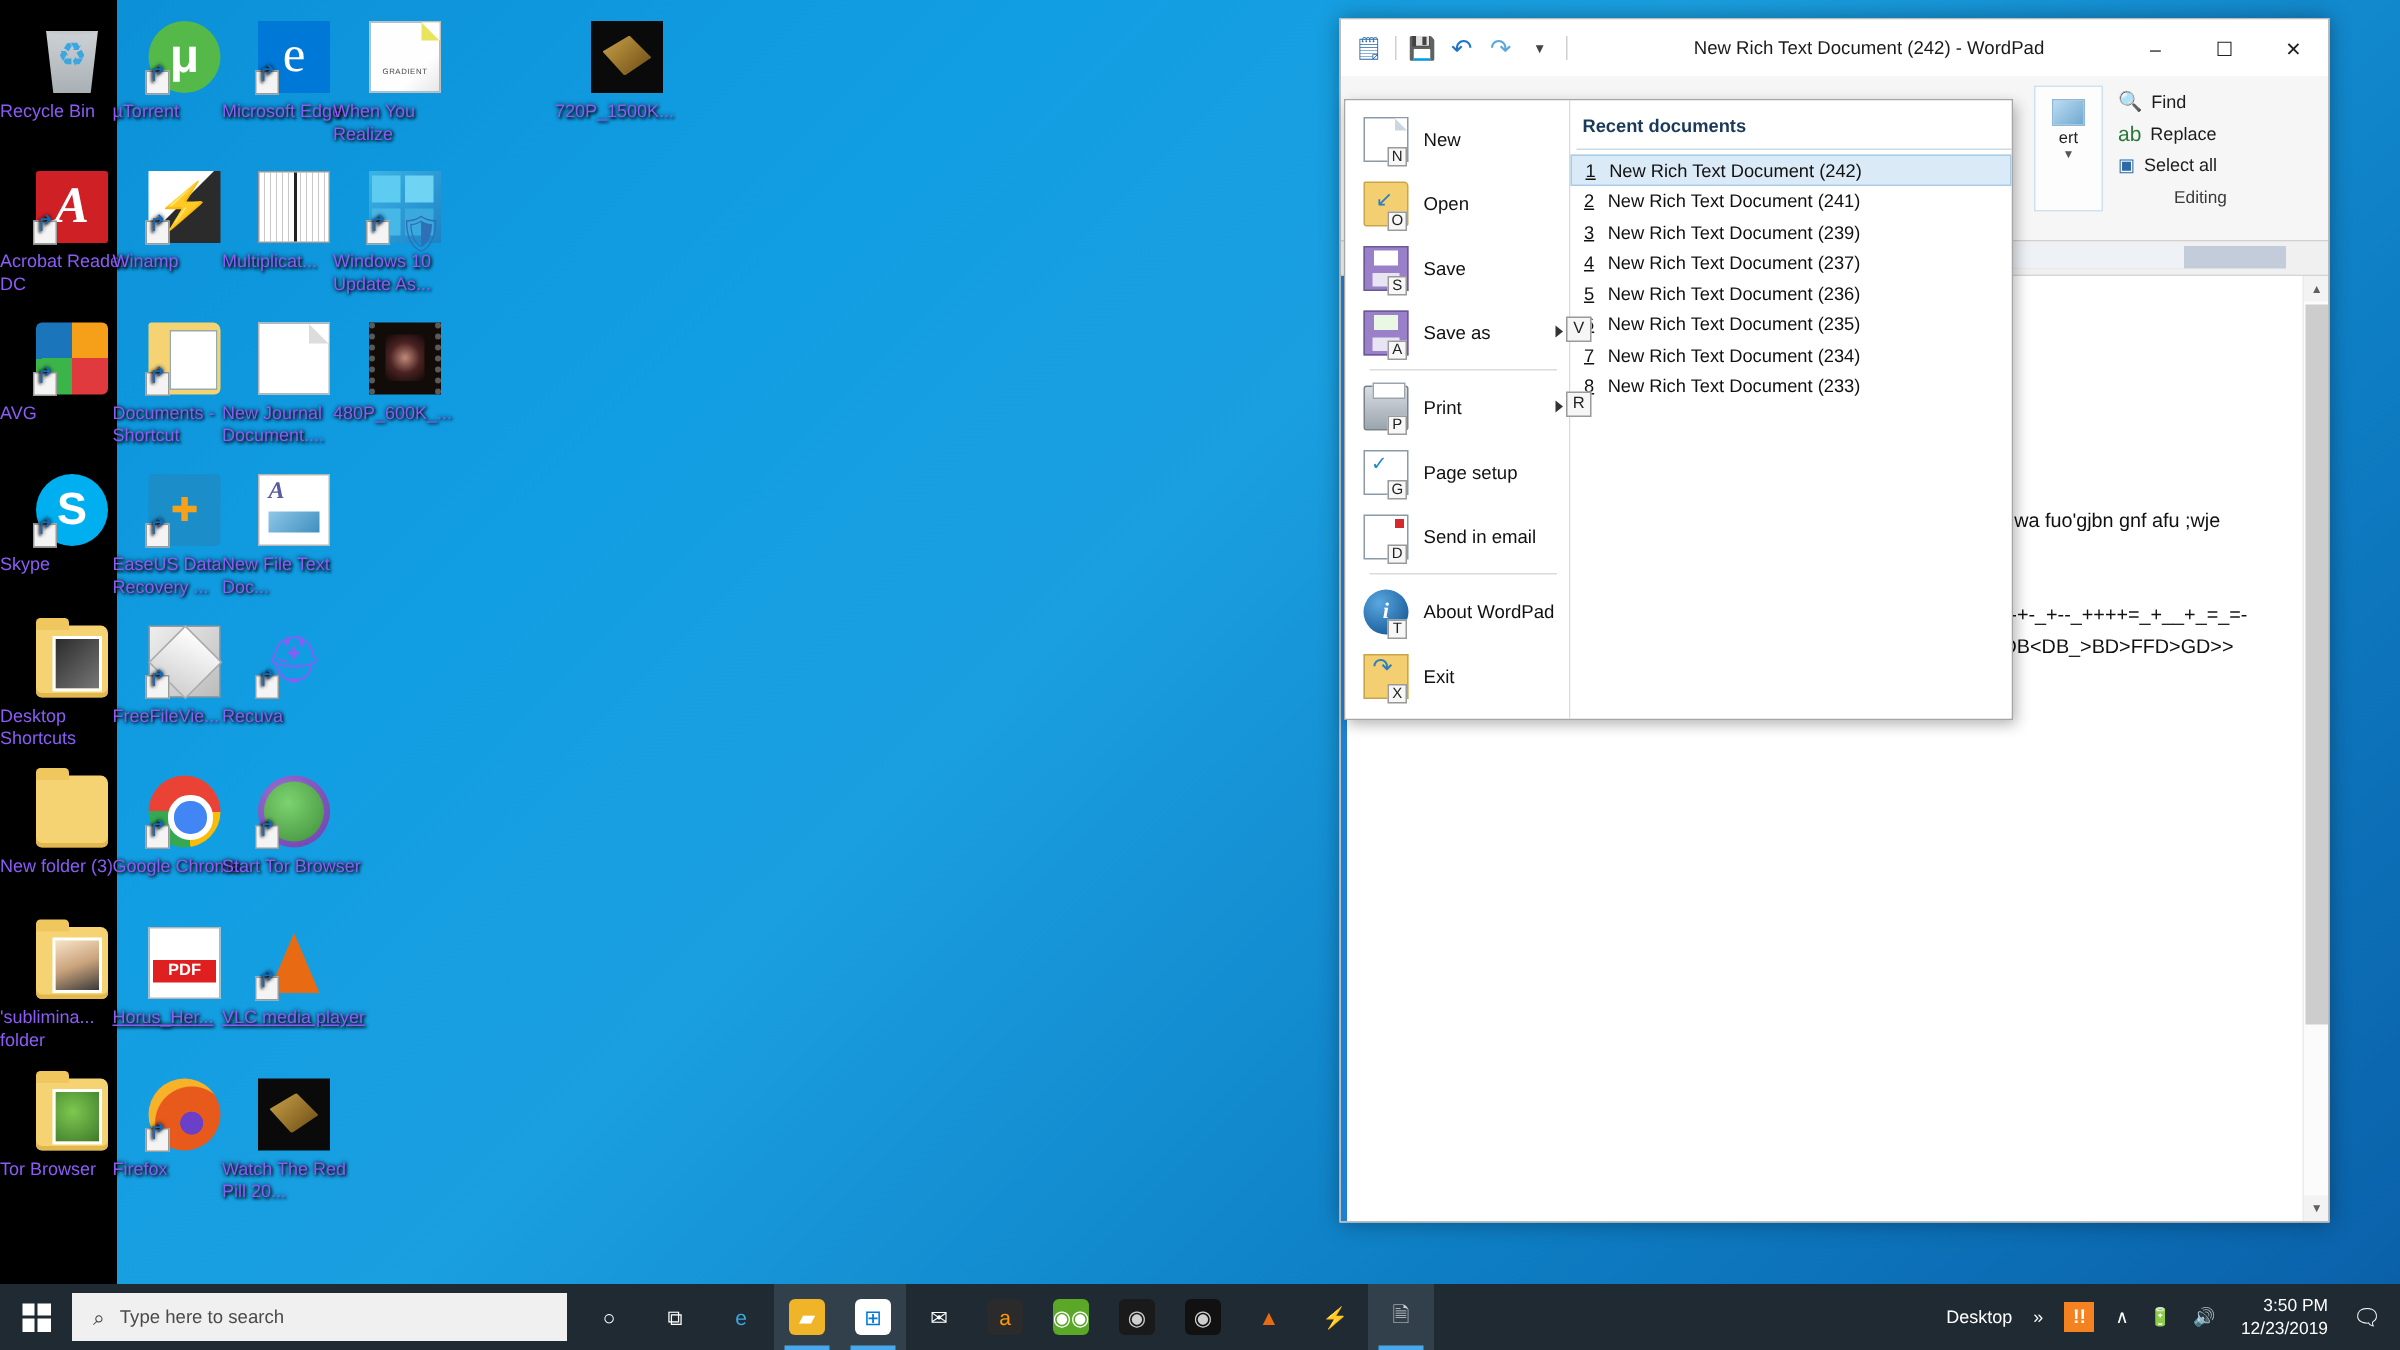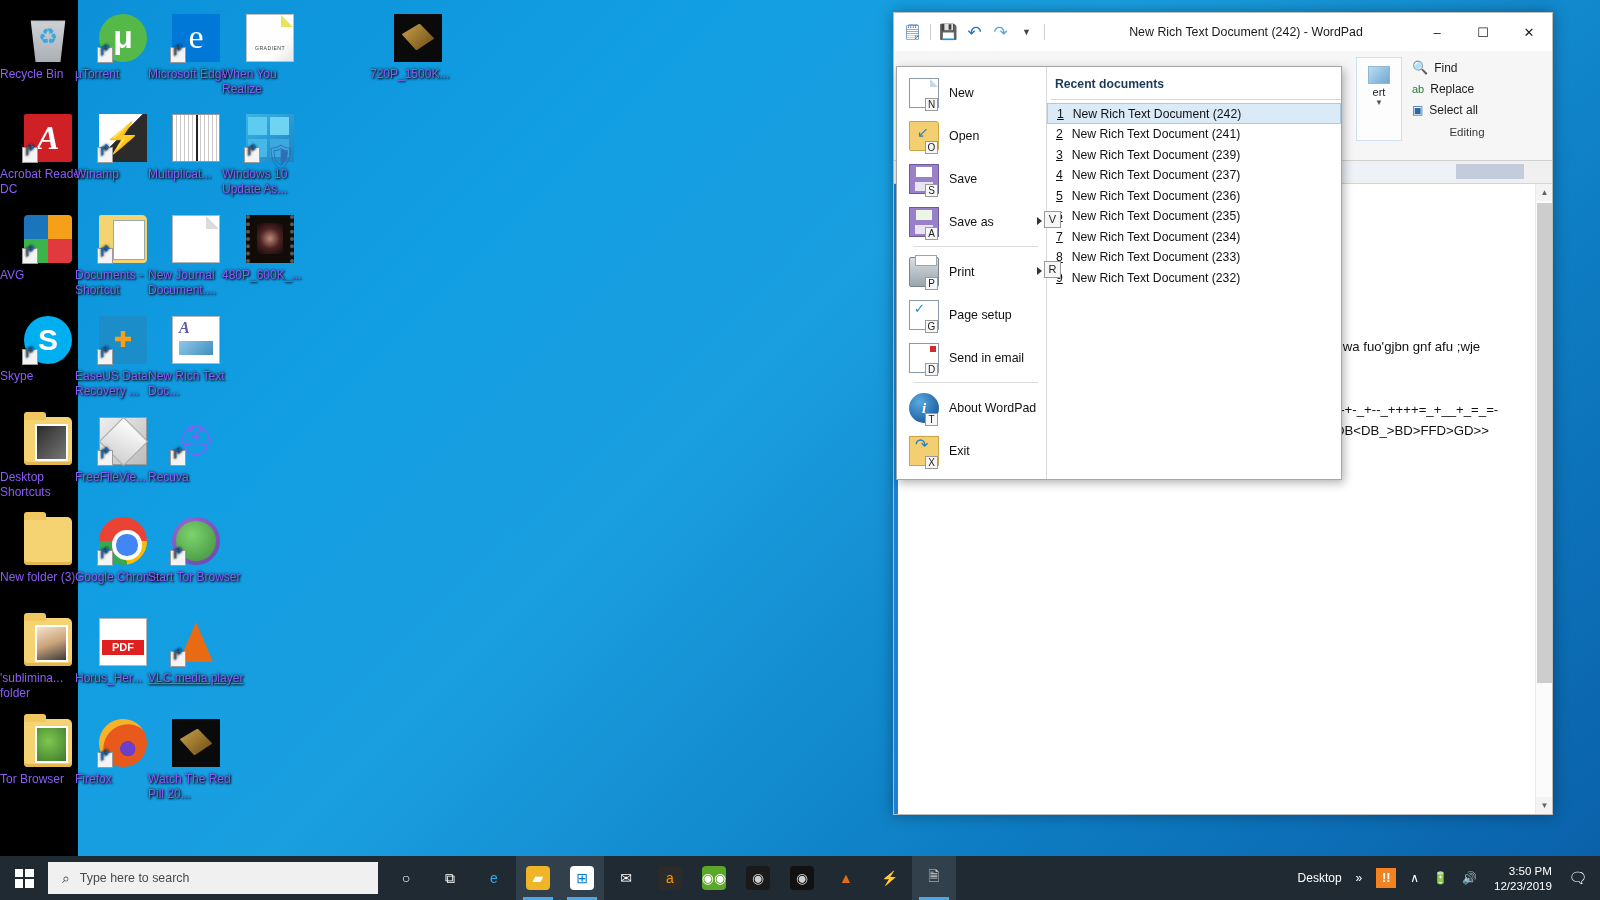--- a/index.html
+++ b/index.html
@@ -306,21 +306,21 @@
         </div>
         <span class="lbl">FreeFileVie...</span>
       </div>
       <div class="dicon" style="left: 75px; top: 511px;">
         <div class="glyphbox">
           <div class="ic chrome"></div>
           <span class="shortcut-arrow"></span>
         </div>
         <span class="lbl">Google Chrome</span>
       </div>
-      <div class="dicon" style="left: 75px; top: 612px;">
+      <div class="dicon" style="left: 75px; top: 612px; text-decoration: underline;">
         <div class="glyphbox">
           <div class="ic pdf"></div>
         </div>
         <span class="lbl">Horus_Her...</span>
       </div>
       <div class="dicon" style="left: 75px; top: 713px;">
         <div class="glyphbox">
           <div class="ic firefox"></div>
           <span class="shortcut-arrow"></span>
         </div>
@@ -342,21 +342,21 @@
       <div class="dicon" style="left: 148px; top: 209px;">
         <div class="glyphbox">
           <div class="ic paperdoc"></div>
         </div>
         <span class="lbl">New Journal Document....</span>
       </div>
       <div class="dicon" style="left: 148px; top: 310px;">
         <div class="glyphbox">
           <div class="ic richdoc"></div>
         </div>
-        <span class="lbl">New Rich Text Doc...</span>
+        <span class="lbl">New File Text Doc...</span>
       </div>
       <div class="dicon" style="left: 148px; top: 411px;">
         <div class="glyphbox">
           <div class="ic recuva"></div>
           <span class="shortcut-arrow"></span>
         </div>
         <span class="lbl">Recuva</span>
       </div>
       <div class="dicon" style="left: 148px; top: 511px;">
         <div class="glyphbox">
@@ -432,21 +432,21 @@
       <div class="ibox"></div>
       <div class="ilbl">ert</div>
       <div style="text-align:center;font-size:8px;color:#555">▼</div>
     </div>
     <div class="editing-group">
       <div class="eg-item">
         <span style="color:#3a6a9a;font-size:13px">🔍</span>
         <span>Find</span>
       </div>
       <div class="eg-item">
-        <span style="color:#2a7a3a;font-size:11px">ab</span>
+        <span style="color:#2a7a3a;font-size:14px">ab</span>
         <span>Replace</span>
       </div>
       <div class="eg-item">
         <span style="color:#2a6aa8;font-size:12px">▣</span>
         <span>Select all</span>
       </div>
       <div class="eg-label">Editing</div>
     </div>
   </div>
 
@@ -596,24 +596,20 @@
           <span>New Rich Text Document (235)</span>
         </div>
         <div class="fm-doc">
           <span class="num">7</span>
           <span>New Rich Text Document (234)</span>
         </div>
         <div class="fm-doc">
           <span class="num">8</span>
           <span>New Rich Text Document (233)</span>
         </div>
-        <div class="fm-doc">
-          <span class="num">9</span>
-          <span>New Rich Text Document (232)</span>
-        </div>
       </div>
   </div>
 </div>
 
 <div id="taskbar">
   <div class="startbtn">
     <div class="winlogo">
         <i></i>
         <i></i>
         <i></i>

